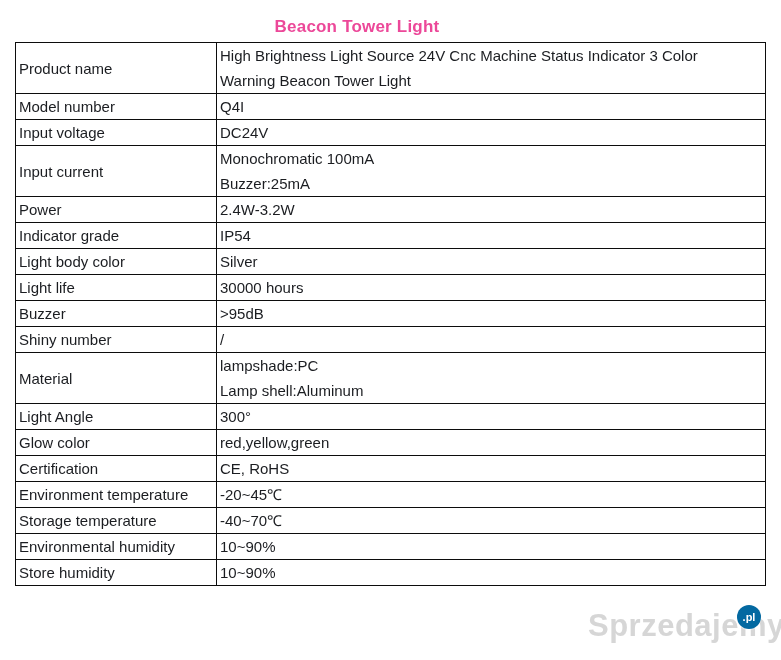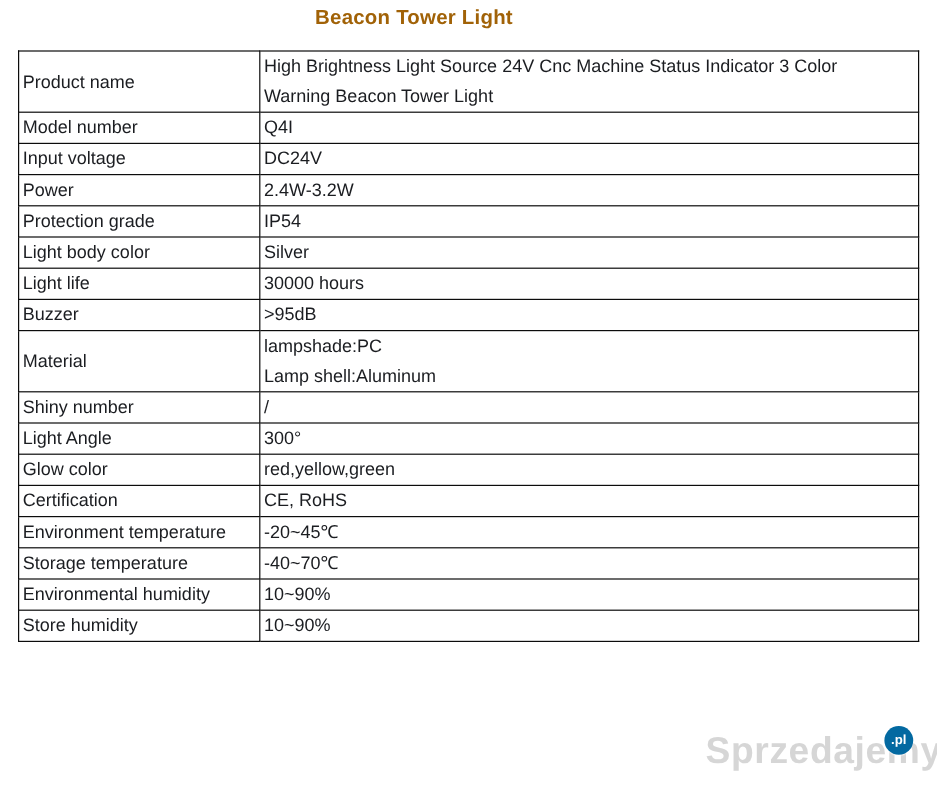--- a/index.html
+++ b/index.html
@@ -16,22 +16,22 @@
     overflow: hidden;
   }
   .page-title {
     position: absolute;
     top: 5px;
     left: 0;
     width: 690px;
     text-align: center;
     font-size: 17px;
     font-weight: bold;
-    color: #a16207;
-    margin: 0;
+    color: #ec4899;
+    margin: 12px;
     letter-spacing: 0.2px;
   }
   table.spec-table {
     position: absolute;
     left: 15px;
     top: 42px;
     width: 751px;
     border-collapse: collapse;
     table-layout: fixed;
     background: #ffffff;
@@ -109,58 +109,63 @@
   <tr>
     <td class="spec-label">Model number</td>
     <td class="spec-value">Q4I</td>
   </tr>
 
   <tr>
     <td class="spec-label">Input voltage</td>
     <td class="spec-value">DC24V</td>
   </tr>
 
+  <tr>
+    <td class="spec-label">Input current</td>
+    <td class="spec-value">Monochromatic 100mA
+Buzzer:25mA</td>
+  </tr>
 
   <tr>
     <td class="spec-label">Power</td>
     <td class="spec-value">2.4W-3.2W</td>
   </tr>
 
   <tr>
-    <td class="spec-label">Protection grade</td>
+    <td class="spec-label">Indicator grade</td>
     <td class="spec-value">IP54</td>
   </tr>
 
 
   <tr>
     <td class="spec-label">Light body color</td>
     <td class="spec-value">Silver</td>
   </tr>
 
 
   <tr>
     <td class="spec-label">Light life</td>
     <td class="spec-value">30000 hours</td>
   </tr>
 
 
   <tr>
     <td class="spec-label">Buzzer</td>
     <td class="spec-value">&gt;95dB</td>
+  </tr>
+
+  <tr>
+    <td class="spec-label">Shiny number</td>
+    <td class="spec-value">/</td>
   </tr>
 
   <tr>
     <td class="spec-label">Material</td>
     <td class="spec-value">lampshade:PC
 Lamp shell:Aluminum</td>
-  </tr>
-
-  <tr>
-    <td class="spec-label">Shiny number</td>
-    <td class="spec-value">/</td>
   </tr>
 
   <tr>
     <td class="spec-label">Light Angle</td>
     <td class="spec-value">300°</td>
   </tr>
 
   <tr>
     <td class="spec-label">Glow color</td>
     <td class="spec-value">red,yellow,green</td>

